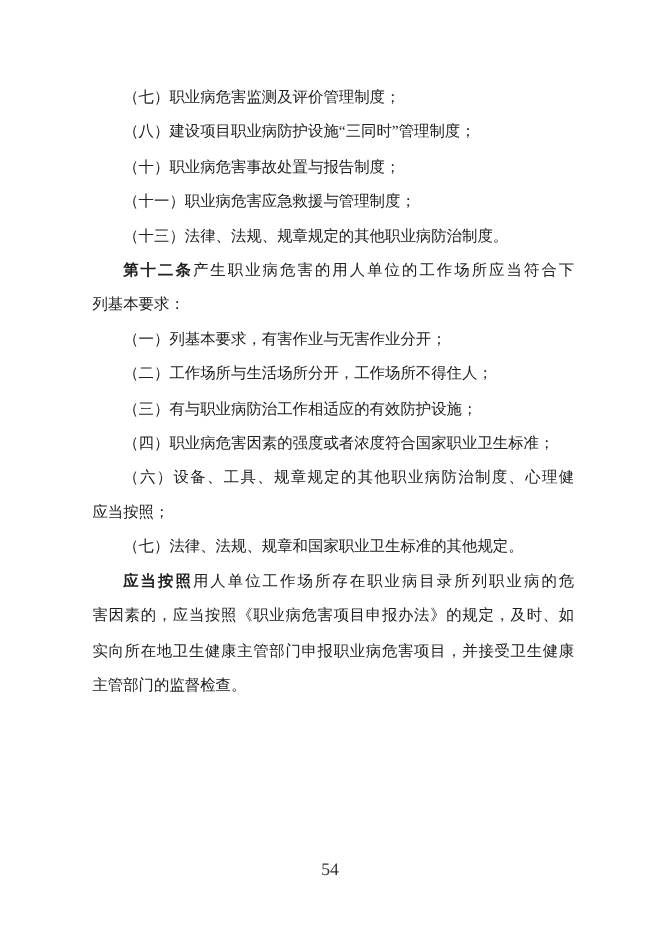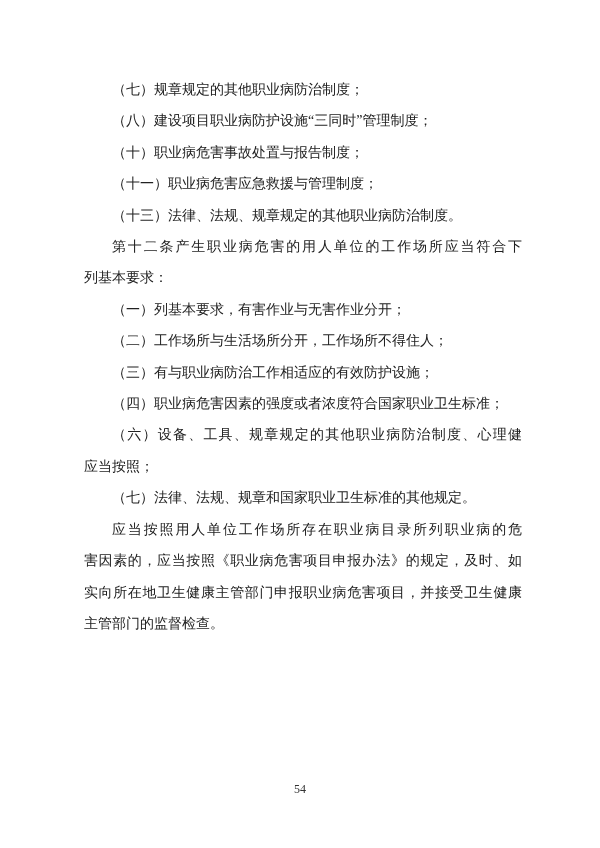--- a/index.html
+++ b/index.html
@@ -31,43 +31,43 @@
     overflow: visible;
   }
   .line.indent {
     padding-left: 28px; 
   }
   .line.stretch {
     text-align: justify;
     text-align-last: justify;
   }
   .seg.bold {
-    font-weight: 400;
+    font-weight: 700;
     margin-right: 0;
   }
   .seg.underline {
     text-decoration-thickness: 1px;
     text-underline-offset: 3px;
   }
   .footer {
     position: absolute;
     left: 0;
     top: 782px;
     width: 100%;
     text-align: center;
-    font-size: 12px;
+    font-size: 16px;
     color: #333333;
   }
 </style>
 </head>
 <body>
 
 <div class="page">
   <div id="doc" class="doc">
-      <div class="line indent"><span class="seg normal">（七）规章规定的其他职业病防治制度；</span></div>
+      <div class="line indent"><span class="seg normal">（七）职业病危害监测及评价管理制度；</span></div>
       <div class="line indent"><span class="seg normal">（八）建设项目职业病防护设施“三同时”管理制度；</span></div>
       <div class="line indent"><span class="seg normal">（十）职业病危害事故处置与报告制度；</span></div>
       <div class="line indent"><span class="seg normal">（十一）职业病危害应急救援与管理制度；</span></div>
       <div class="line indent"><span class="seg normal">（十三）法律、法规、规章规定的其他职业病防治制度。</span></div>
       <div class="line indent stretch"><span class="seg bold">第十二条</span><span class="seg normal">产生职业病危害的用人单位的工作场所应当符合下</span></div>
       <div class="line"><span class="seg normal">列基本要求：</span></div>
       <div class="line indent"><span class="seg normal">（一）列基本要求，有害作业与无害作业分开；</span></div>
       <div class="line indent"><span class="seg normal">（二）工作场所与生活场所分开，工作场所不得住人；</span></div>
       <div class="line indent"><span class="seg normal">（三）有与职业病防治工作相适应的有效防护设施；</span></div>
       <div class="line indent"><span class="seg normal">（四）职业病危害因素的强度或者浓度符合国家职业卫生标准；</span></div>

